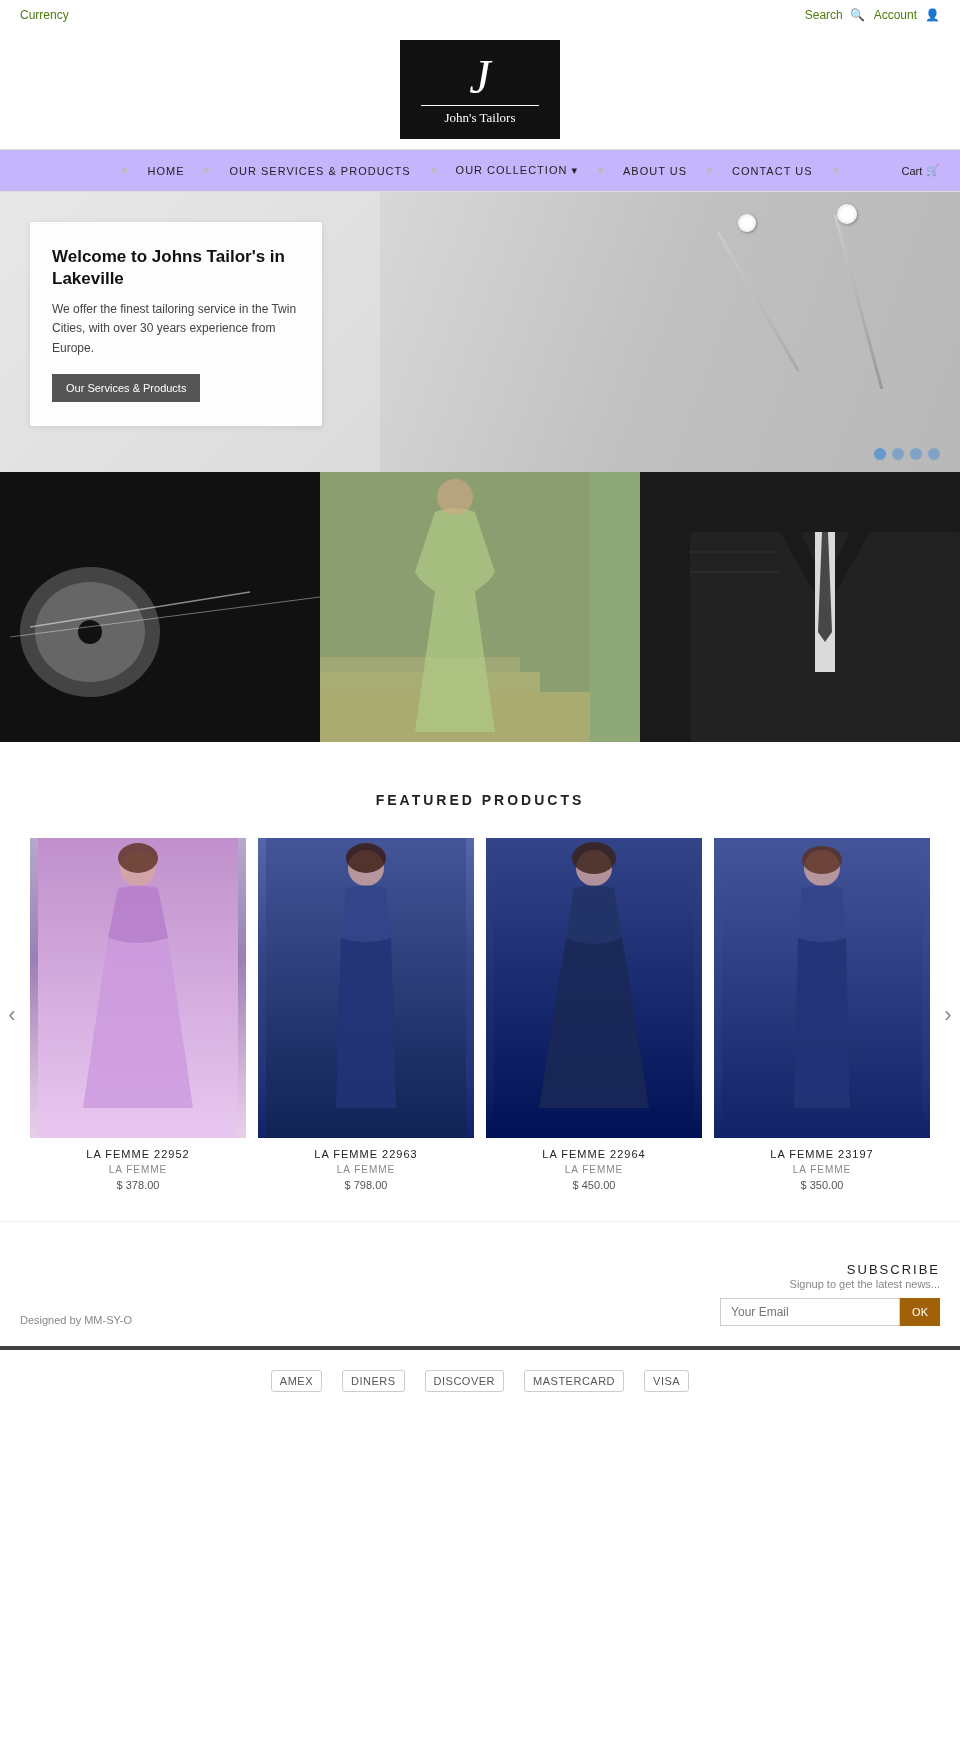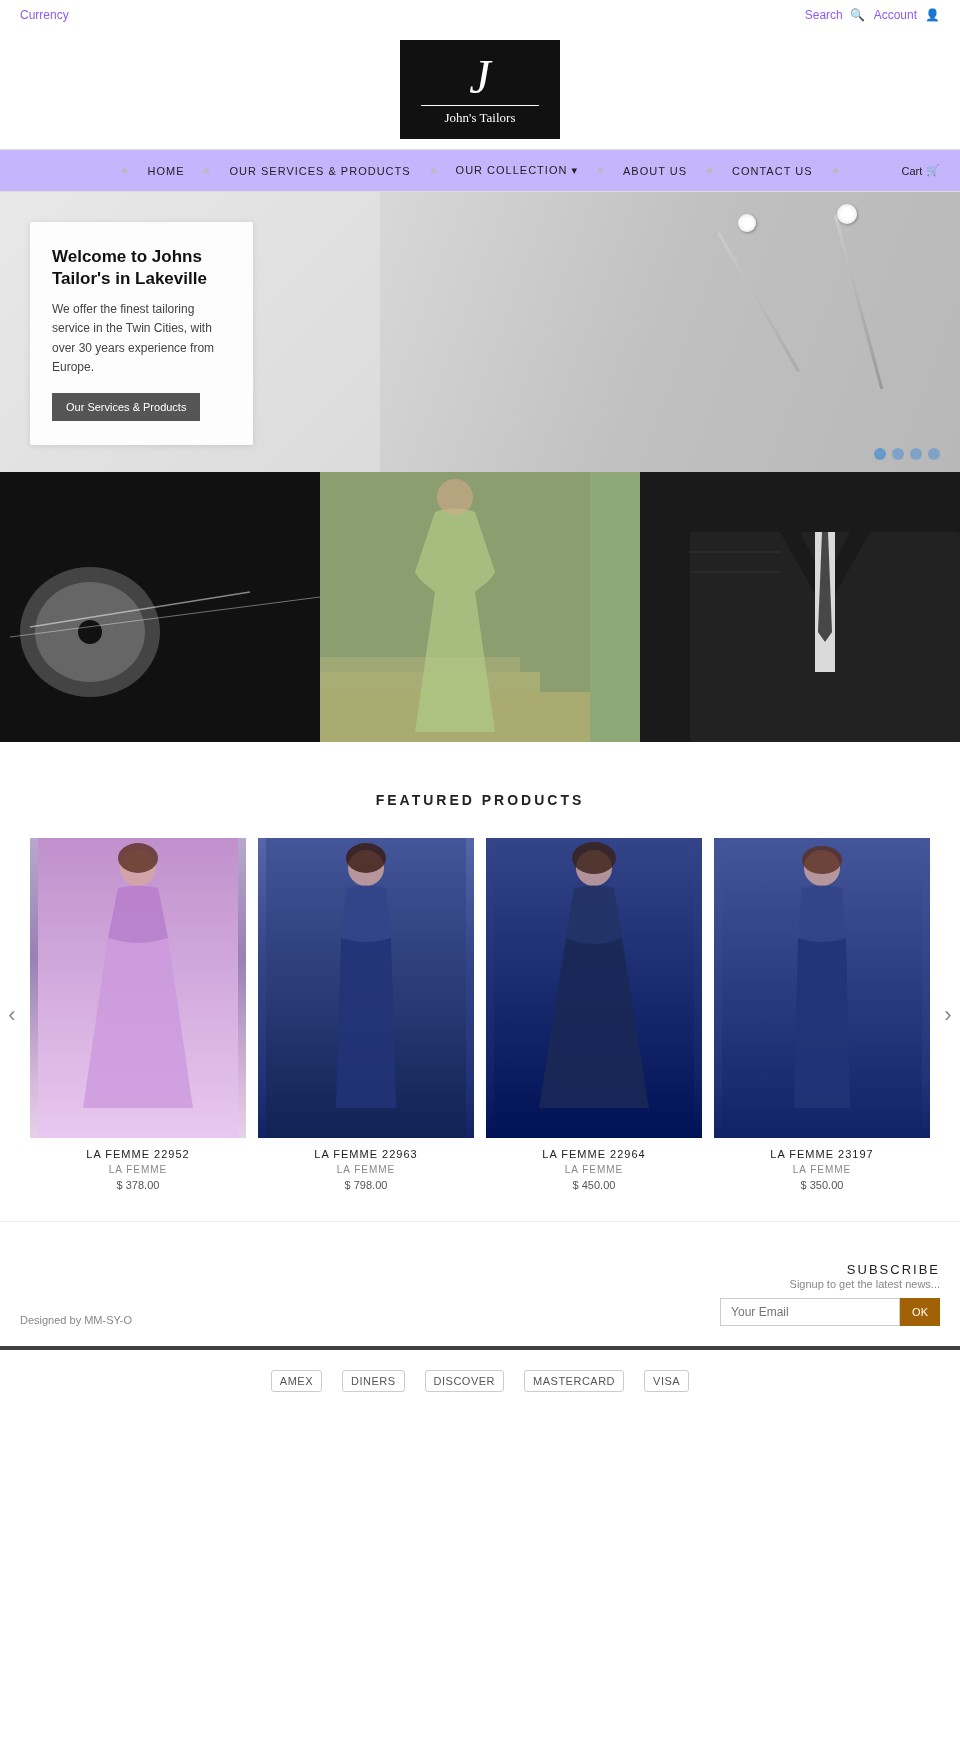--- a/index.html
+++ b/index.html
@@ -5,21 +5,21 @@
     * { margin: 0; padding: 0; box-sizing: border-box; }
     body { font-family: Arial, sans-serif; background: #fff; width: 960px; }
 
     
     .top-bar {
       display: flex;
       justify-content: space-between;
       align-items: center;
       padding: 8px 20px;
       font-size: 12px;
-      color: #8b5cf6;
+      color: #4d7c0f;
       background: #fff;
     }
     .top-bar-right { display: flex; gap: 8px; align-items: center; }
 
     
     .logo-area {
       display: flex;
       justify-content: center;
       padding: 10px 0 10px;
       background: #fff;
@@ -95,21 +95,21 @@
       overflow: hidden;
       display: flex;
       align-items: center;
     }
     .hero-content {
       position: absolute;
       left: 30px;
       top: 30px;
       background: rgba(255,255,255,0.92);
       padding: 24px 22px;
-      width: 223px;
+      width: 292px;
       border-radius: 2px;
       box-shadow: 0 1px 6px rgba(0,0,0,0.1);
     }
     .hero-content h2 {
       font-size: 17px;
       font-weight: bold;
       margin-bottom: 10px;
       color: #111;
       line-height: 1.3;
     }

